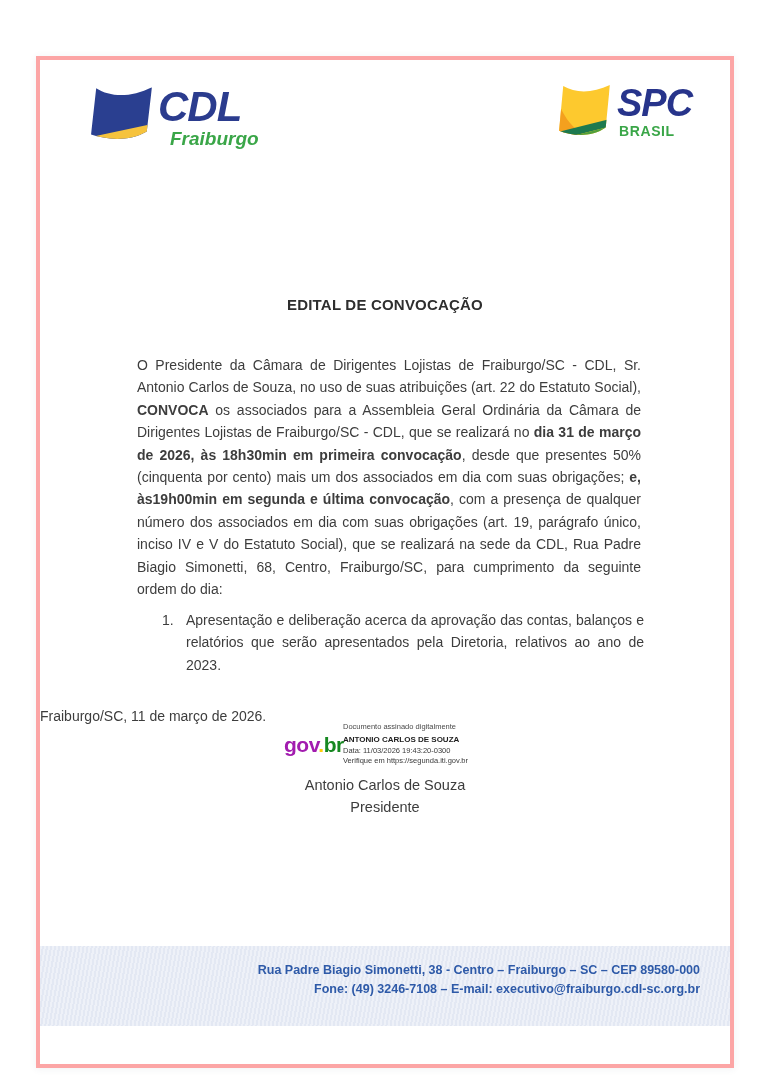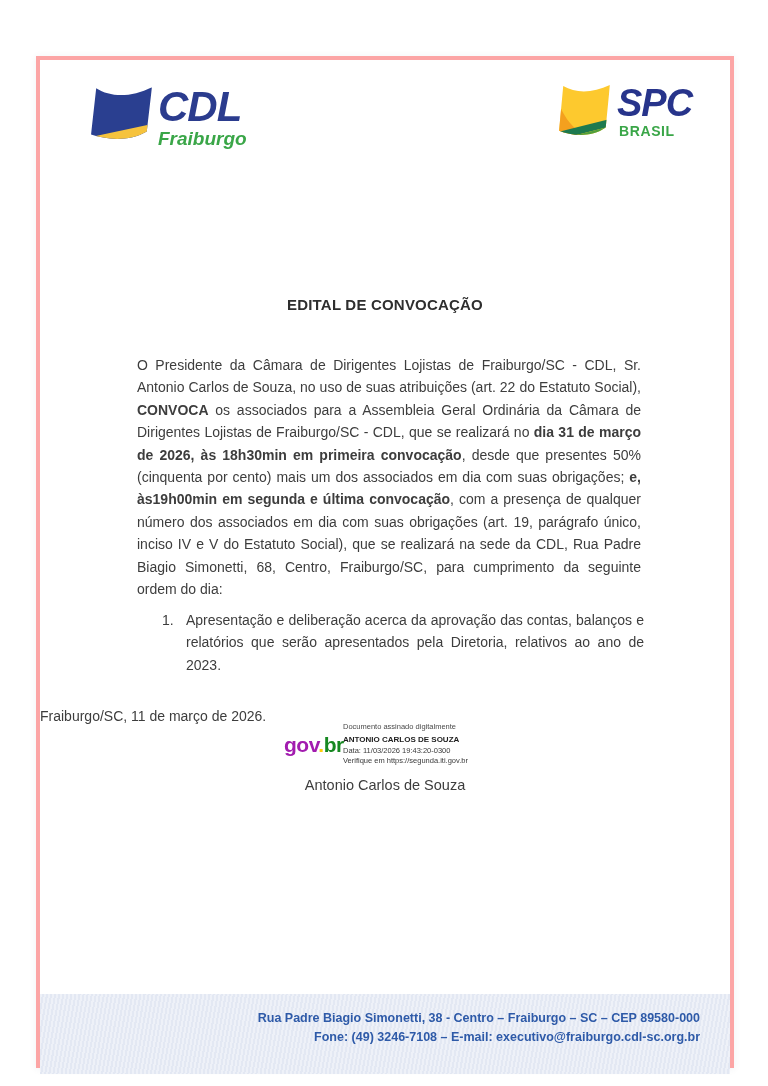--- a/index.html
+++ b/index.html
@@ -10,21 +10,21 @@
   .doc-page{
     position:absolute;left:36px;top:56px;width:690px;height:1004px;
     background:#ffffff;border:4px solid #fca5a5;
     box-shadow:0 1px 7px rgba(70,80,100,0.08);
   }
   
   .logo-cdl{position:absolute;left:50px;top:26px;display:flex;align-items:flex-start;}
   .logo-cdl .flag{width:64px;height:58px;}
   .cdl-text{margin-left:4px;line-height:1;}
   .cdl-acronym{font-size:42px;font-weight:bold;font-style:italic;color:#2b3c8e;letter-spacing:-1px;line-height:1;}
-  .cdl-city{font-size:19px;font-weight:bold;font-style:italic;color:#3aa648;margin-top:1px;margin-left:0;}
+  .cdl-city{font-size:19px;font-weight:bold;font-style:italic;color:#3aa648;margin-top:1px;margin-left:12px;}
   .logo-spc{position:absolute;left:518px;top:24px;display:flex;align-items:flex-start;}
   .logo-spc .flag{width:54px;height:56px;}
   .spc-text{margin-left:5px;line-height:1;}
   .spc-acronym{font-size:38px;font-weight:bold;font-style:italic;color:#27348b;letter-spacing:-1px;line-height:1;}
   .spc-country{font-size:14px;font-weight:bold;color:#3aa648;margin-top:2px;margin-left:2px;letter-spacing:.6px;}
   
   .doc-title{position:absolute;left:0;top:236px;width:100%;text-align:center;
     font-size:15px;font-weight:bold;color:#2e2e2e;letter-spacing:.2px;}
   .para{position:absolute;left:97px;top:294px;width:504px;margin:0;
     font-size:14px;line-height:22.4px;text-align:justify;color:#3d3d3d;}
@@ -44,21 +44,21 @@
   .govbr .g-gov{color:#a21caf;}
   .govbr .g-dot{color:#ffcd07;}
   .govbr .g-br{color:#168821;}
   .stamp-name{margin-left:62px;margin-top:4px;font-size:8px;font-weight:bold;color:#1c1c1c;}
   .stamp-date{margin-left:62px;font-size:7.5px;color:#3a3a3a;margin-top:1.5px;}
   .stamp-verify{margin-left:62px;font-size:7.5px;color:#3a3a3a;margin-top:1.5px;}
   .sig{position:absolute;left:0;top:714px;width:100%;text-align:center;
     font-size:14.5px;color:#3d3d3d;line-height:22px;}
   
   .footer-band{position:absolute;left:0;top:886px;width:100%;height:80px;
-    background:repeating-linear-gradient(100deg,#eef1f8 0px,#eef1f8 2px,#e3e8f3 2px,#e3e8f3 4px);margin-top:48px;}
+    background:repeating-linear-gradient(100deg,#eef1f8 0px,#eef1f8 2px,#e3e8f3 2px,#e3e8f3 4px);}
   .footer-text{position:absolute;right:30px;top:15px;text-align:right;
     font-size:12.5px;font-weight:bold;color:#2e5aa8;line-height:19px;}
 </style>
 </head>
 <body>
 
 <div class="doc-page">
 
   <div class="logo-cdl">
     <svg class="flag" viewBox="0 0 62 56">
@@ -113,20 +113,21 @@
   <div class="stamp">
     <div class="stamp-header">Documento assinado digitalmente</div>
     <div class="govbr"><span class="g-gov">gov</span><span class="g-dot">.</span><span class="g-br">br</span></div>
     <div class="stamp-name">ANTONIO CARLOS DE SOUZA</div>
     <div class="stamp-date">Data: 11/03/2026 19:43:20-0300</div>
     <div class="stamp-verify">Verifique em https://segunda.iti.gov.br</div>
   </div>
 
   <div class="sig">
     <div>Antonio Carlos de Souza</div>
+    <div>Presidente</div>
   </div>
 
   <div class="footer-band">
     <div class="footer-text">
       <div>Rua Padre Biagio Simonetti, 38 - Centro – Fraiburgo – SC – CEP 89580-000</div>
       <div>Fone: (49) 3246-7108 – E-mail: executivo@fraiburgo.cdl-sc.org.br</div>
     </div>
   </div>
 
 </div>

